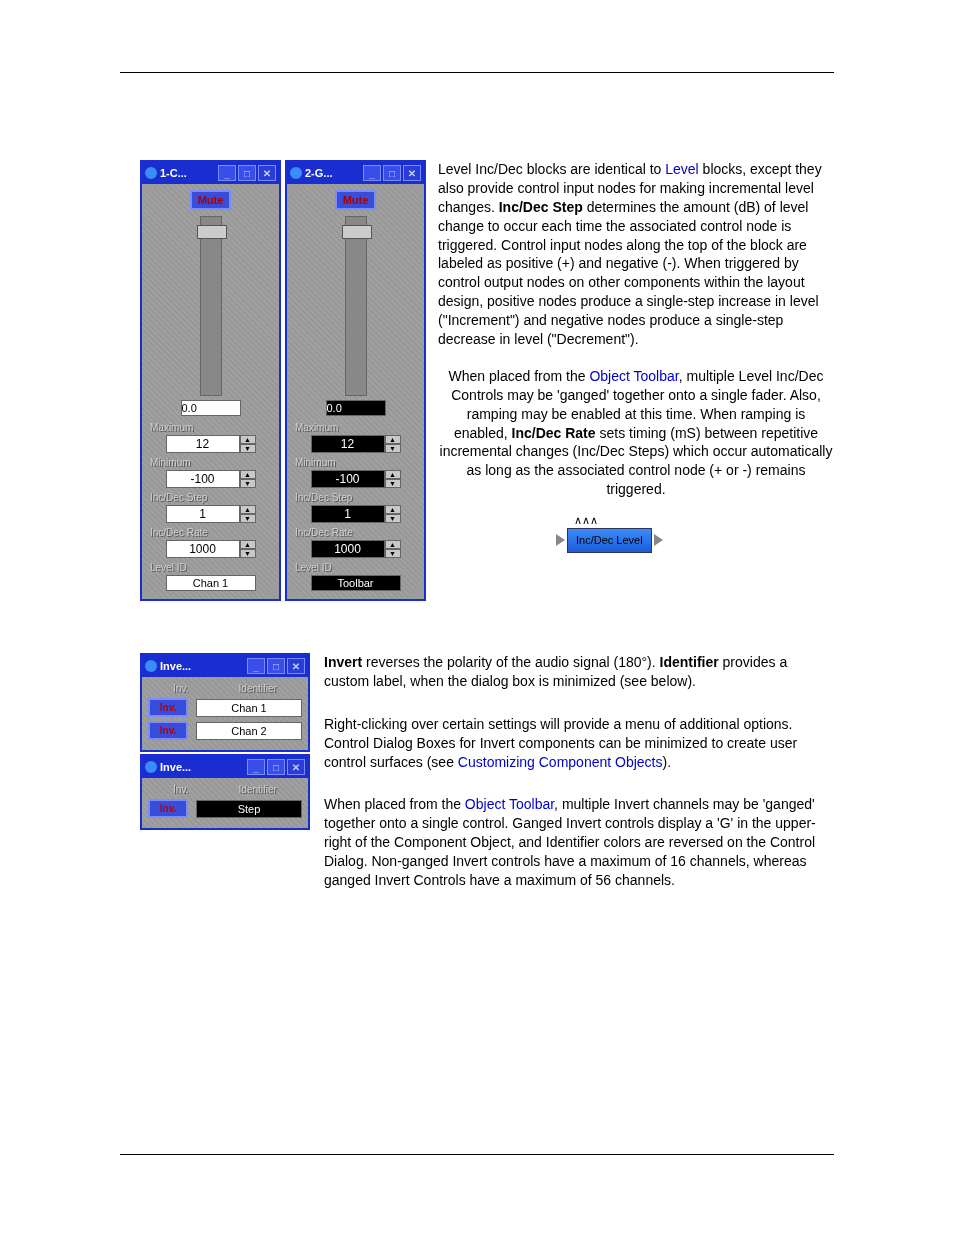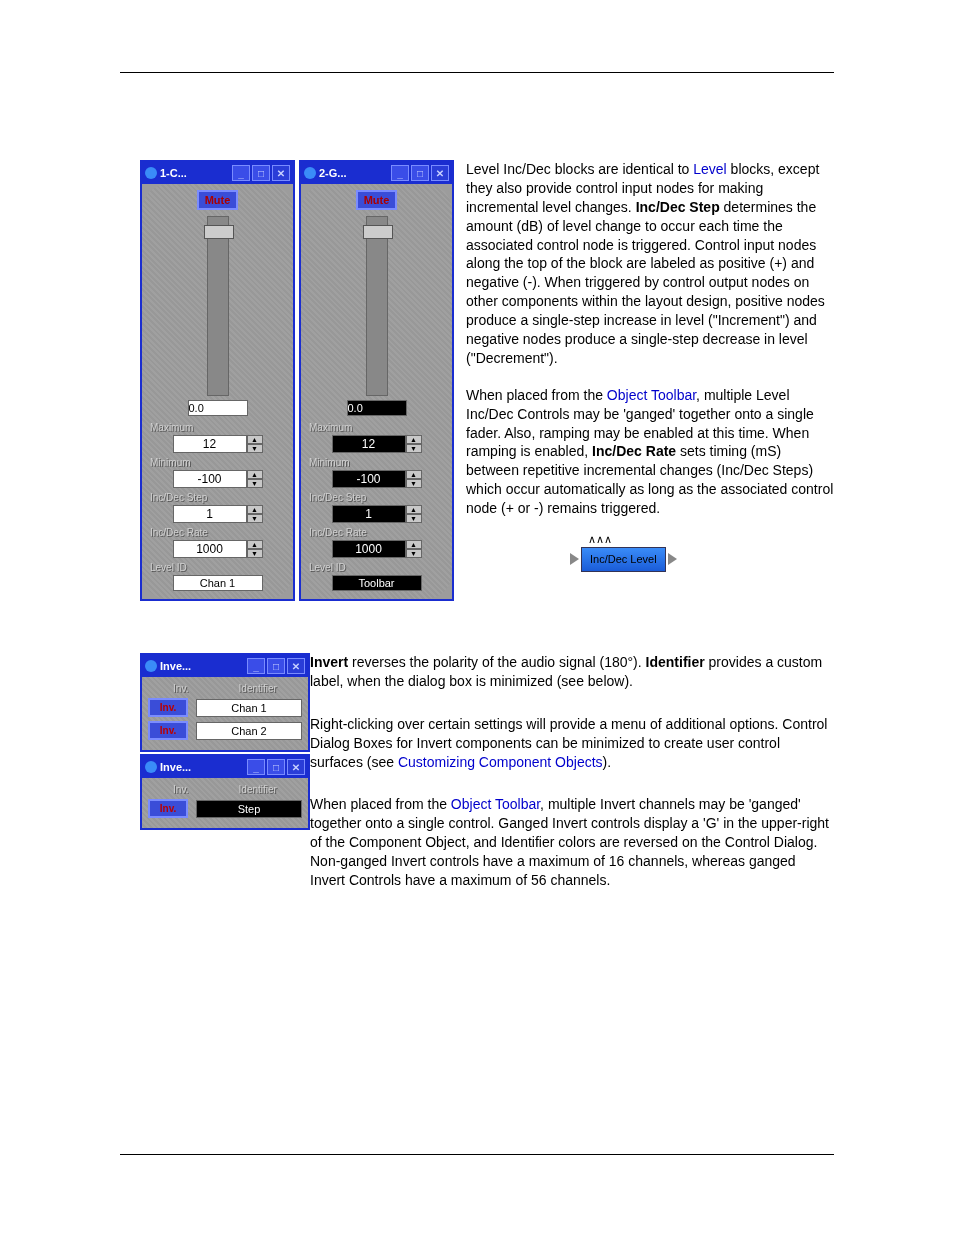--- a/index.html
+++ b/index.html
@@ -15,21 +15,21 @@
   }
   .header-line, .footer-line {
     position: absolute; left: 120px; right: 120px; height: 1px; background: #000;
   }
   .header-line { top: 72px; }
   .footer-line { bottom: 80px; }
   .content { position: absolute; top: 160px; left: 140px; right: 120px; }
   .section1 { display: flex; gap: 12px; }
   .panels { display: flex; gap: 4px; }
   .panel {
-    width: 155px; background: #9c9c9c; border: 2px solid #1a2dd0;
+    width: 141px; background: #9c9c9c; border: 2px solid #1a2dd0;
     display: flex; flex-direction: column;
   }
   .titlebar {
     background: #1a2dd0; color: #fff; height: 22px; display: flex;
     align-items: center; padding: 0 3px; font-size: 11px; font-weight: bold;
   }
   .titlebar .t-title { flex: 1; overflow: hidden; white-space: nowrap; }
   .win-btn {
     width: 18px; height: 16px; background: #3a4de8; border: 1px solid #7a8cff;
     margin-left: 2px; display: flex; align-items: center; justify-content: center;
@@ -88,21 +88,21 @@
   .block-body {
     display:flex; align-items:center; gap:2px;
   }
   .block-tri { width:0; height:0; border-top:6px solid transparent; border-bottom:6px solid transparent; border-left:9px solid #888;}
   .block-rect {
     background: linear-gradient(#3a8cf8,#1a5cd8); color:#000; font-size:11px;
     border:1px solid #335; padding:4px 8px; white-space:nowrap;
   }
   .block-tri-r { width:0; height:0; border-top:6px solid transparent; border-bottom:6px solid transparent; border-left:9px solid #888;}
 
-  .section2 { display:flex; margin-top: 52px; }
+  .section2 { display:flex; gap:14px; margin-top: 52px; }
   .panel3 { width:170px; border:2px solid #1a2dd0; }
   .panel3 .panel-body2 {
     background: repeating-linear-gradient(45deg,#a0a0a0,#a0a0a0 2px,#989898 2px,#989898 4px);
     padding:6px;
   }
   .hdr-row { display:flex; justify-content:space-around; font-size:10px; color:#d0d0d0; text-shadow:1px 1px 0 #555; margin-bottom:4px;}
   .inv-row { display:flex; gap:8px; align-items:center; margin:4px 0;}
   .inv-btn {
     background:#3a4dd8; border:2px solid #7a8cff; color:#bb0000;
     font-weight:bold; font-size:10px; padding:2px 4px; width:40px; text-align:center;
@@ -220,21 +220,21 @@
             </div>
       <div class="field-label">Level ID</div>
       <div class="level-id dark">Toolbar</div>
     </div>
         </div>
       </div>
     <div class="text1" style="flex:1;">
       <p>
         <span>Level Inc/Dec blocks are identical to </span><span class="link">Level</span><span> blocks, except they also provide control input nodes for making incremental level changes. </span><b>Inc/Dec Step</b><span> determines the amount (dB) of level change to occur each time the associated control node is triggered. Control input nodes along the top of the block are labeled as positive (+) and negative (-). When triggered by control output nodes on other components within the layout design, positive nodes produce a single-step increase in level ("Increment") and negative nodes produce a single-step decrease in level ("Decrement").</span>
       </p>
-      <p style="margin-top:18px;">
+      <p style="margin-top:18px;text-align:center;">
         <span>When placed from the </span><span class="link">Object Toolbar</span><span>, multiple Level Inc/Dec Controls may be 'ganged' together onto a single fader. Also, ramping may be enabled at this time. When ramping is enabled, </span><b>Inc/Dec Rate</b><span> sets timing (mS) between repetitive incremental changes (Inc/Dec Steps) which occur automatically as long as the associated control node (+ or -) remains triggered.</span>
       </p>
       <div class="block-diagram">
         <div class="block-nodes">∧∧∧</div>
         <div class="block-body">
           <div class="block-tri"></div>
           <div class="block-rect">Inc/Dec Level</div>
           <div class="block-tri-r"></div>
         </div>
       </div>

